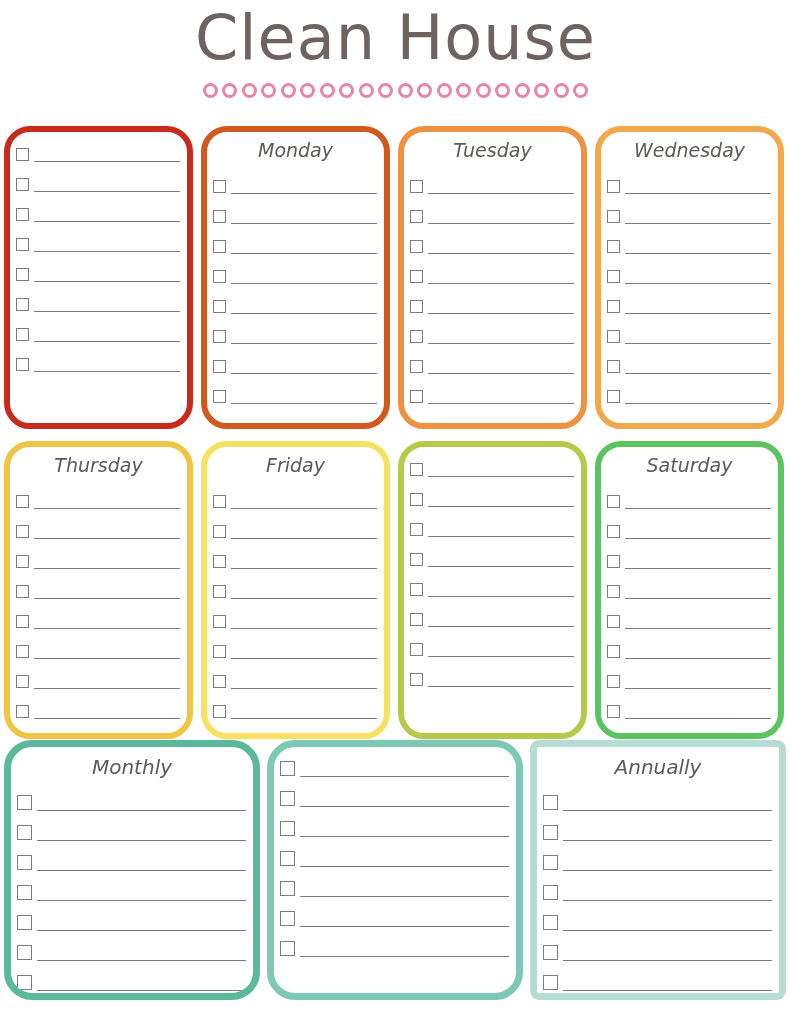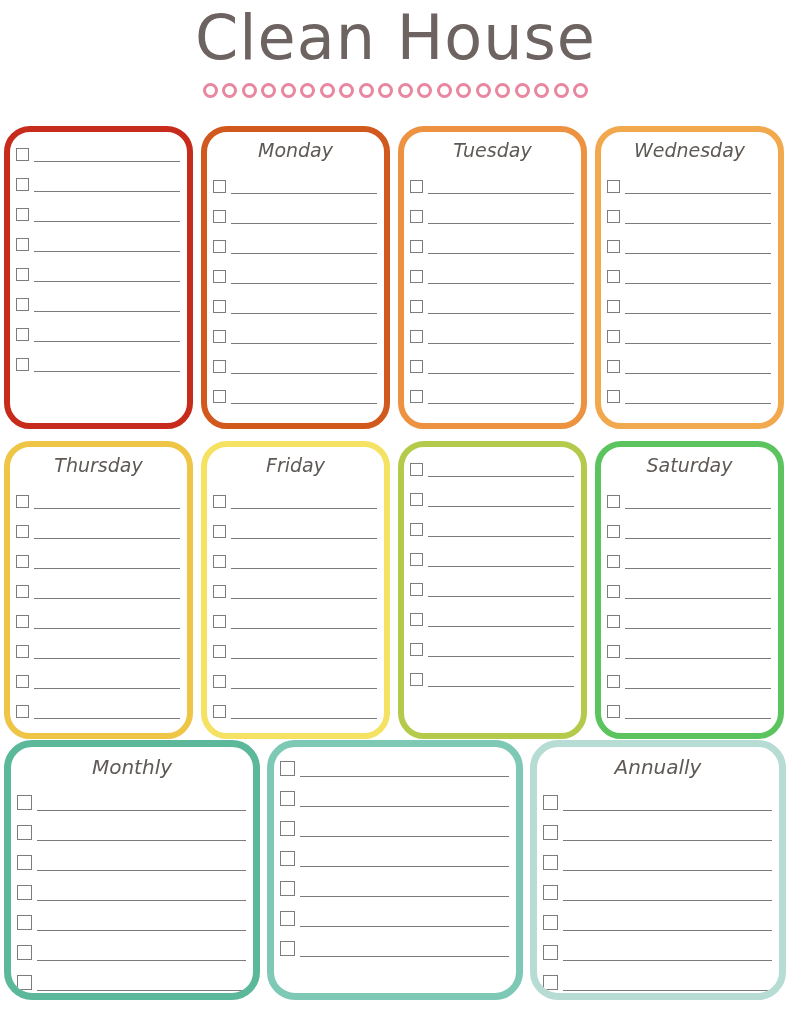--- a/index.html
+++ b/index.html
@@ -80,21 +80,21 @@
   .card-row.r1 .card:last-child,
   .card-row.r2 .card:last-child { margin-right: 0; }
 
   .card-row.r3 .card {
     width: 256px;
     height: 100%;
     margin-right: 7px;
     border-width: 7px;
     border-radius: 28px;
   }
-  .card-row.r3 .card:last-child { margin-right: 0; }
+  .card-row.r3 .card:last-child { margin-right: 0; border-radius: 9px; }
 
   .card-title {
     text-align: center;
     color: #5f5956;
     font-family: "DejaVu Sans", sans-serif;
     font-style: italic;
     font-weight: 400;
     font-size: 19px;
     line-height: 24px;
     padding-top: 6px;

